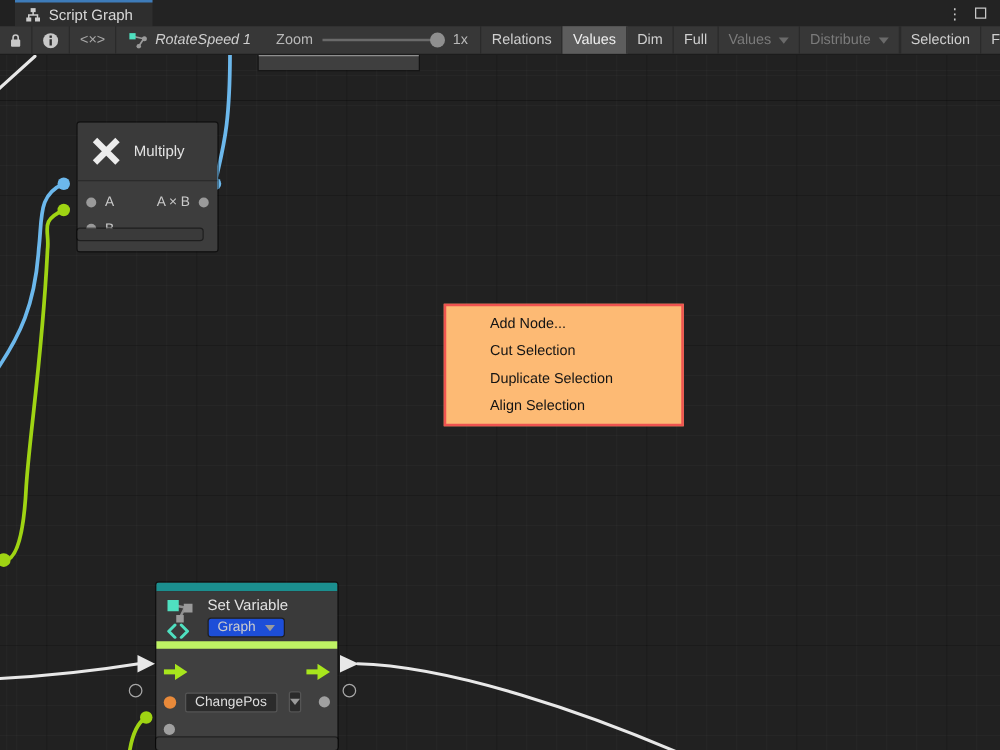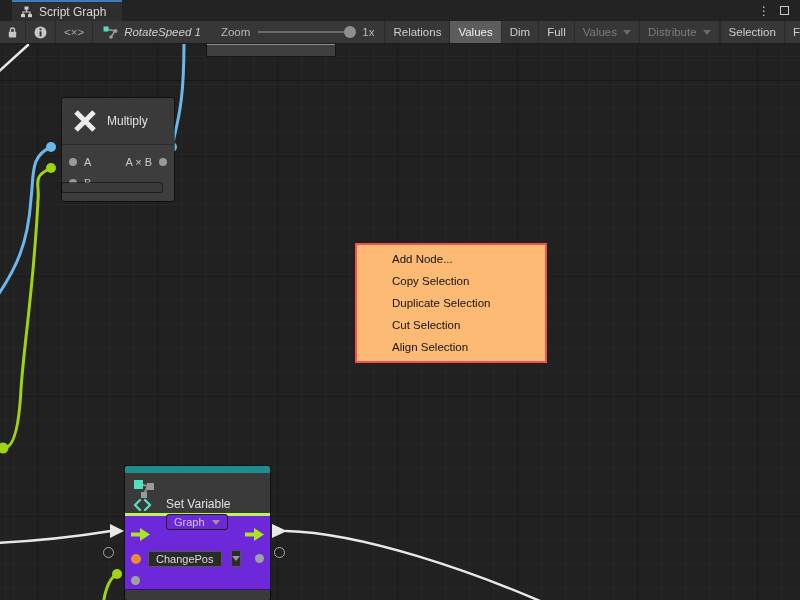--- a/index.html
+++ b/index.html
@@ -58,24 +58,24 @@
     color:#e2e2e2; font-size:12px; }
   #node-multiply .bdy { background:#3d3d3d; border-top:1px solid #2b2b2b; padding:6px 7px 8px; }
   .prow { display:flex; align-items:center; gap:7px; height:21px; color:#c9c9c9; font-size:11px; }
   .spacer { flex:1; }
 
   
   #node-setvar { left:125px; top:466px; width:145px; }
   #node-setvar .accent { height:7px; background:#1b8f8f; }
   #node-setvar .hdr { background:#3a3a3a; height:40px; display:flex; align-items:flex-start; gap:8px; padding:4px 7px 0; }
   #node-setvar .hdrcol { display:flex; flex-direction:column; gap:3px; }
-  #node-setvar .ttl { color:#e2e2e2; font-size:12px;margin-top:20px; }
-  .pill { display:inline-flex; align-items:center; gap:7px; background:#6d28d9; border:1px solid #1e1e1e;
+  #node-setvar .ttl { color:#e2e2e2; font-size:12px; }
+  .pill { display:inline-flex; align-items:center; gap:7px; background:#1d4ed8; border:1px solid #1e1e1e;
     border-radius:3px; padding:1px 7px; color:#cccccc; font-size:11px; width:max-content; }
-  #node-setvar .bdy { background:#6d28d9; border-top:3px solid #bef264; padding:5px 6px 6px; }
+  #node-setvar .bdy { background:#404040; border-top:6px solid #bef264; padding:5px 6px 6px; }
   #node-setvar .r1 { height:26px; }
   #node-setvar .r2 { height:23px; }
   #node-setvar .r3 { height:20px; }
   .odot { width:10px; height:10px; border-radius:50%; background:#e98a3a; flex:0 0 auto; }
   .gdot { width:9px; height:9px; border-radius:50%; background:#a0a0a0; flex:0 0 auto; }
   .field { background:#2b2b2b; border:1px solid #555; border-radius:2px; padding:1px 7px;
     color:#dddddd; font-size:11px; }
   .chevbtn { background:#2b2b2b; border:1px solid #555; border-radius:2px; width:17px; height:17px;
     display:flex; align-items:center; justify-content:center; margin-left:2px; }
 
@@ -187,23 +187,22 @@
       </div>
     </div>
   </div>
   <div class="nfooter" style="left:125px; top:590px; width:145px; height:10px;"></div>
 
   <div class="ring" style="left:103px; top:547px;"></div>
   <div class="ring" style="left:274px; top:547px;"></div>
 
   <div class="ctxmenu">
     <div class="ctxitem">Add Node...</div>
-    <div class="ctxitem">Copy Selection</div>
+    <div class="ctxitem">Cut Selection</div>
     <div class="ctxitem">Duplicate Selection</div>
-    <div class="ctxitem">Cut Selection</div>
     <div class="ctxitem">Align Selection</div>
   </div>
 
   <div class="titlebar">
     <div class="tab">
       <svg width="13" height="12" viewBox="0 0 13 12">
         <path d="M6.5 3 L6.5 6 M3 9 L3 6 L10 6 L10 9" stroke="#cccccc" stroke-width="1.2" fill="none"></path>
         <rect x="4.5" y="0.5" width="4" height="3.2" fill="#cccccc"></rect>
         <rect x="1" y="8" width="4" height="3.2" fill="#cccccc"></rect>
         <rect x="8" y="8" width="4" height="3.2" fill="#cccccc"></rect>

